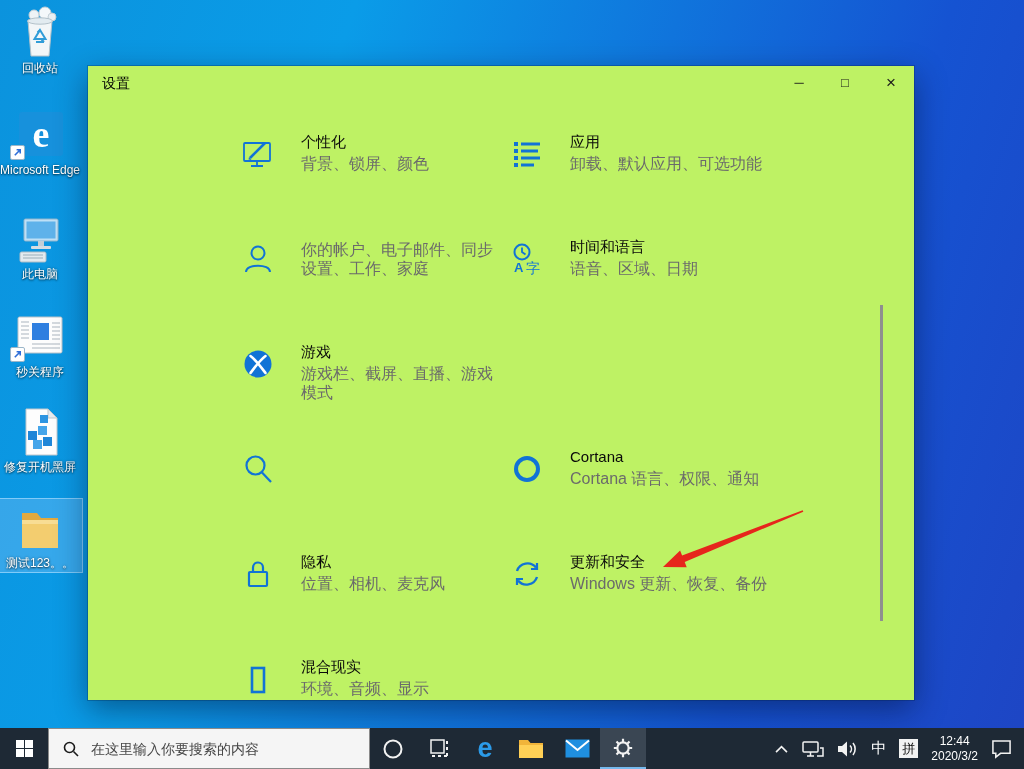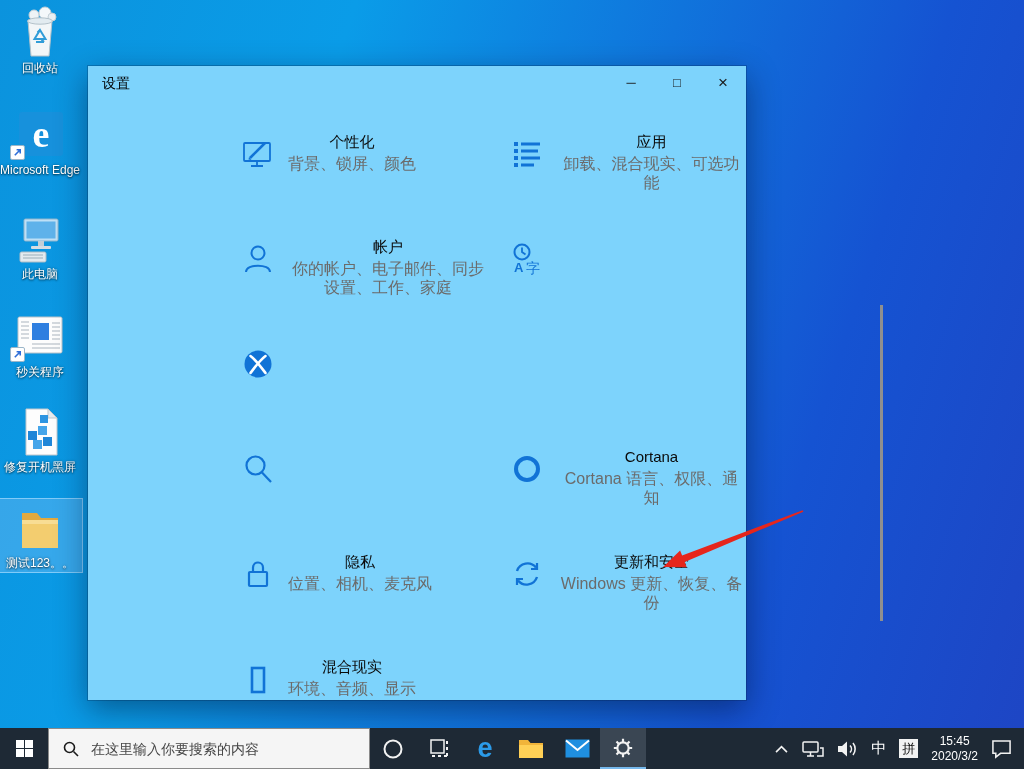--- a/index.html
+++ b/index.html
@@ -10,30 +10,30 @@
   }
   
   .dicon{position:absolute;width:84px;text-align:center;cursor:default;}
   .dicon .art{height:52px;display:flex;align-items:flex-end;justify-content:center;position:relative;}
   .dlabel{margin-top:3px;font-size:12px;color:#fff;line-height:14px;
     text-shadow:0 1px 2px rgba(0,0,0,.65),0 0 3px rgba(0,0,0,.4);}
   .dicon.selected{background:rgba(120,190,245,.40);outline:1px solid rgba(170,220,255,.75);}
   .shortcut-badge{position:absolute;left:12px;bottom:0;width:13px;height:13px;background:#fff;
     border:1px solid #9bb6c9;border-radius:2px;display:flex;align-items:center;justify-content:center;}
   
-  .win{position:absolute;left:88px;top:66px;width:658px;height:634px;background:#7dd3fc;
-    box-shadow:0 10px 30px rgba(0,10,40,.45),0 0 0 1px rgba(0,30,70,.25);}
+  .win{position:absolute;left:88px;top:66px;width:814px;height:634px;background:#bef264;
+    box-shadow:0 10px 30px rgba(0,10,40,.45),0 0 0 1px rgba(0,30,70,.25);padding-left:12px;}
   .win-title{position:absolute;left:14px;top:9px;font-size:14px;color:#000;}
   .win-controls{position:absolute;top:0;right:0;display:flex;}
   .wc-btn{width:46px;height:33px;display:flex;align-items:center;justify-content:center;
     font-size:13px;color:#1a1a1a;background:transparent;border:none;}
   .wc-btn.close{font-size:17px;}
   .tile{position:absolute;display:flex;cursor:pointer;}
   .tile-icon{width:44px;height:44px;display:flex;align-items:center;justify-content:center;flex:none;}
-  .tile-text{margin-left:8px;max-width:200px;text-align:center;}
+  .tile-text{margin-left:21px;max-width:200px;}
   .tile-title{font-size:15px;color:#0a0a0a;line-height:19px;}
   .tile-sub{font-size:16px;color:#6b6b6b;line-height:19px;margin-top:3px;}
   .vscroll{position:absolute;left:792px;top:239px;width:3px;height:316px;background:#8f8f8f;}
   
   .anno{position:absolute;left:655px;top:503px;pointer-events:none;}
   
   .taskbar{position:absolute;left:0;top:728px;width:1024px;height:41px;background:#1e2935;
     display:flex;align-items:stretch;}
   .tb-btn{width:46px;display:flex;align-items:center;justify-content:center;flex:none;}
   .tb-btn.start{width:48px;}
@@ -175,54 +175,61 @@
           <rect x="4" y="19" width="4" height="4"></rect>
             <rect x="4" y="26" width="4" height="4"></rect>
         </g>
         <g stroke="#1173d6" stroke-width="3">
           <path d="M11 7 h19 M11 14 h17 M11 21 h19 M11 28 h13"></path>
         </g>
       </svg>
     </div>
     <div class="tile-text">
       <div class="tile-title">应用</div>
-      <div class="tile-sub">卸载、混合现实、可选功能</div>
+      <div class="tile-sub">卸载、默认应用、可选功能</div>
     </div>
   </div>
 
   <div class="tile" style="left:148px;top:171px">
     <div class="tile-icon">
       <svg width="34" height="34" viewBox="0 0 34 34" fill="none" stroke="#1173d6" stroke-width="2">
         <circle cx="17" cy="11" r="6.5"></circle>
         <path d="M5 30 c0-8.5 24-8.5 24 0"></path>
       </svg>
     </div>
     <div class="tile-text">
-      <div class="tile-title">帐户</div>
       <div class="tile-sub">你的帐户、电子邮件、同步设置、工作、家庭</div>
     </div>
   </div>
 
   <div class="tile" style="left:417px;top:171px">
     <div class="tile-icon">
       <svg width="34" height="34" viewBox="0 0 34 34">
         <circle cx="12" cy="10" r="7.5" fill="none" stroke="#1173d6" stroke-width="2"></circle>
         <path d="M12 5.5 V10 l3.5 2.5" fill="none" stroke="#1173d6" stroke-width="1.8"></path>
         <text x="4" y="30" font-size="13" font-weight="bold" fill="#1173d6">A</text>
         <text x="16" y="31" font-size="14" fill="#1173d6">字</text>
       </svg>
     </div>
+    <div class="tile-text">
+      <div class="tile-title">时间和语言</div>
+      <div class="tile-sub">语音、区域、日期</div>
+    </div>
   </div>
 
   <div class="tile" style="left:148px;top:276px">
     <div class="tile-icon">
       <svg width="34" height="34" viewBox="0 0 34 34">
         <circle cx="17" cy="17" r="13.5" fill="#1173d6"></circle>
         <path d="M9.5 9 c5 3.5 10.5 11 15 17 M24.5 9 c-5 3.5 -10.5 11 -15 17" stroke="#fff" stroke-width="2.6" fill="none" stroke-linecap="round"></path>
       </svg>
+    </div>
+    <div class="tile-text">
+      <div class="tile-title">游戏</div>
+      <div class="tile-sub">游戏栏、截屏、直播、游戏模式</div>
     </div>
   </div>
 
 
   <div class="tile" style="left:148px;top:381px">
     <div class="tile-icon">
       <svg width="34" height="34" viewBox="0 0 34 34" fill="none" stroke="#1173d6" stroke-width="2.2">
         <circle cx="14.5" cy="13.5" r="9"></circle>
         <path d="M21 20.5 L30 30"></path>
       </svg>
@@ -358,20 +365,20 @@
       <path d="M5 16 h7 M8.5 12 v4"></path>
       <path d="M18 8 h3 v8 h-6" stroke-width="1.5"></path>
     </svg>
     <svg width="21" height="18" viewBox="0 0 21 18">
       <polygon points="1,6 5,6 10,1.5 10,16.5 5,12 1,12" fill="#f2f2f2"></polygon>
       <path d="M13 5.5 a5 5 0 0 1 0 7 M16 3 a9.5 9.5 0 0 1 0 12" stroke="#f2f2f2" stroke-width="1.6" fill="none"></path>
     </svg>
     <span class="zh">中</span>
     <span class="ime-box">拼</span>
     <div class="clock">
-      <div>15:45</div>
+      <div>12:44</div>
       <div>2020/3/2</div>
     </div>
     <svg width="21" height="20" viewBox="0 0 22 21" fill="none" stroke="#f2f2f2" stroke-width="1.6">
       <path d="M2 2 h18 v13 h-10 l-5 4 v-4 h-3 z"></path>
     </svg>
   </div>
 </div>
 
 </body></html>

